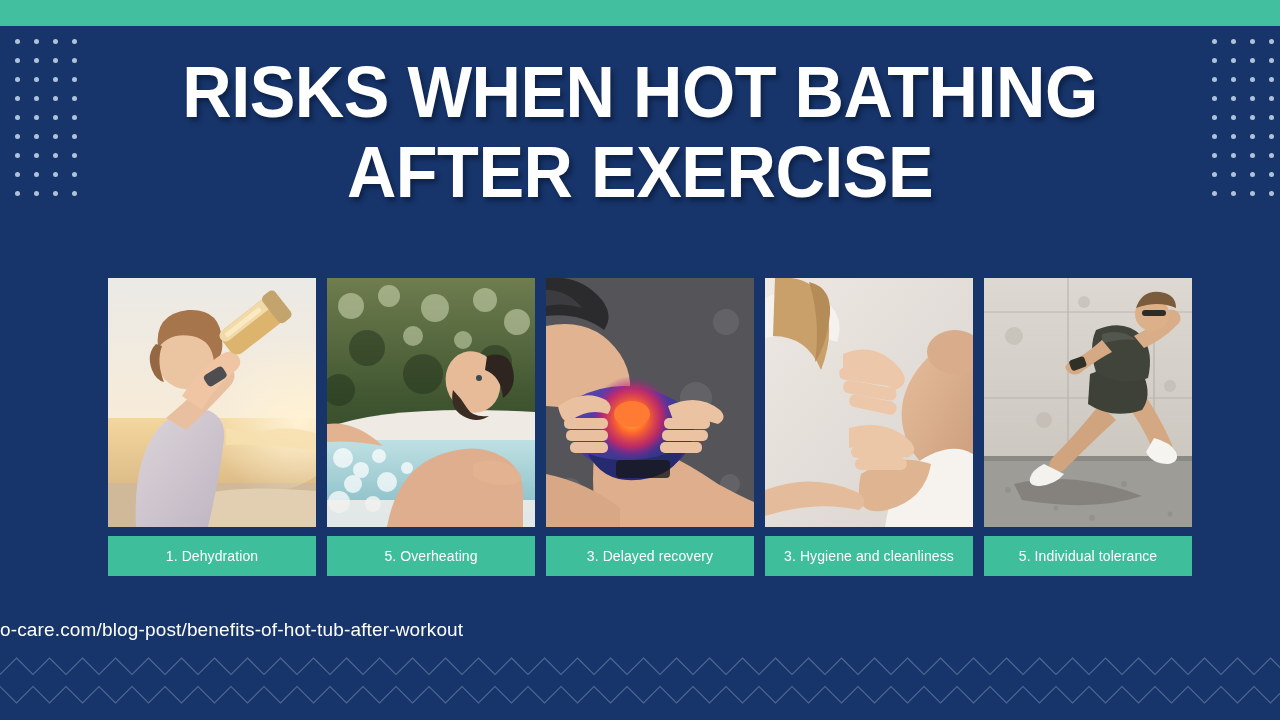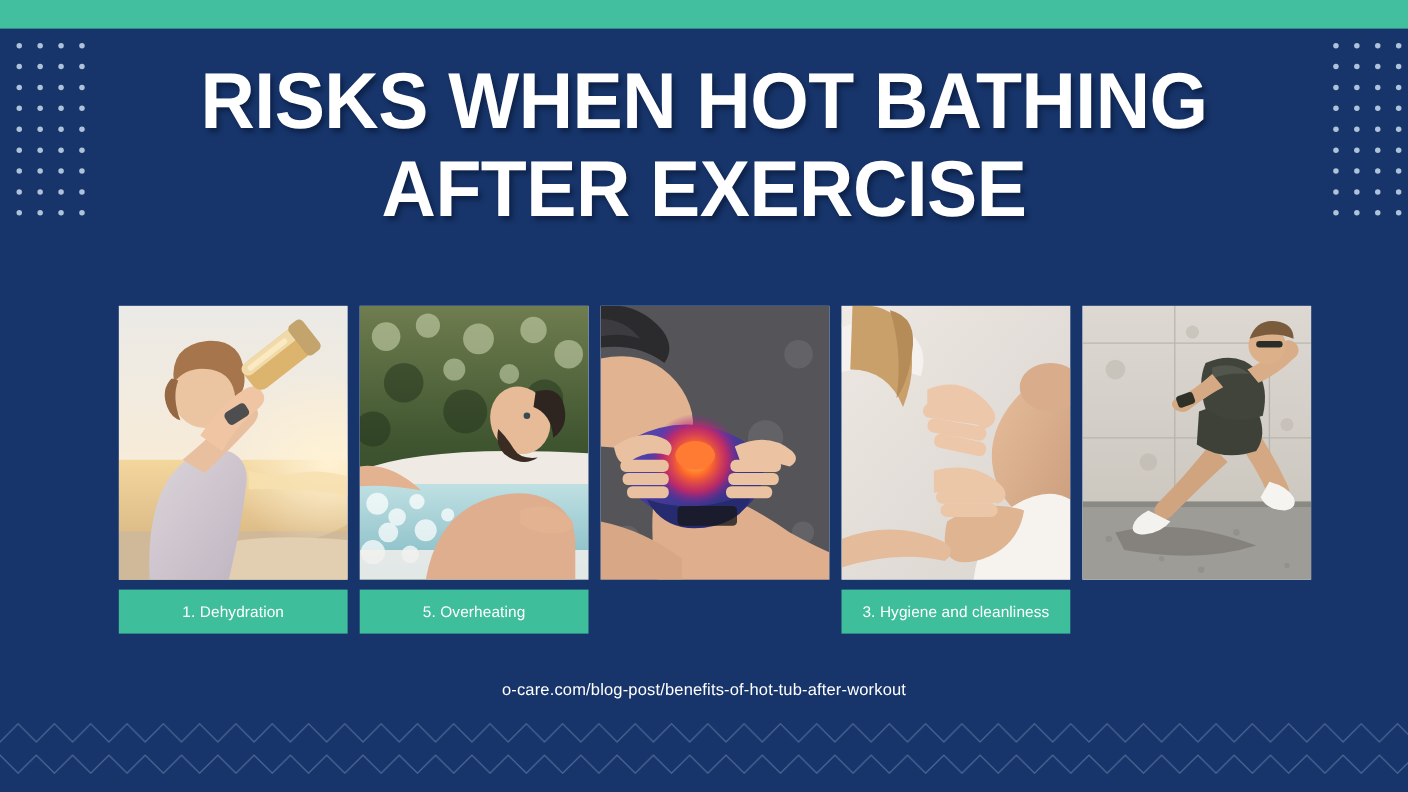--- a/index.html
+++ b/index.html
@@ -103,23 +103,23 @@
     overflow: hidden;
     letter-spacing: .1px;
   }
 
   
   .url {
     position: absolute;
     top: 619px;
     left: 0;
     width: 1280px;
-    text-align: center;
+    text-align: left;
     color: #ffffff;
-    font-size: 15px;
+    font-size: 19px;
     letter-spacing: .15px;
   }
 
   
   .diamond-band {
     position: absolute;
     left: 0;
     bottom: 0;
     width: 1280px;
     height: 78px;
@@ -380,20 +380,21 @@
           <path d="M122 128 q30 -14 52 4 q8 8 -2 14 q-22 -8 -42 4 z" fill="#ebc3a3"></path>
           <g fill="#ebc3a3">
             <rect x="118" y="140" width="46" height="11" rx="5"></rect>
             <rect x="116" y="152" width="46" height="11" rx="5"></rect>
             <rect x="114" y="164" width="42" height="11" rx="5"></rect>
           </g>
 
           <path d="M0 196 q40 8 74 34 l0 19 l-74 0 z" fill="#d8a786"></path>
         </svg>
       </div>
+      <div class="caption">3. Delayed recovery</div>
     </div>
 
     <div class="card">
       <div class="photo">
         <svg viewBox="0 0 208 249" xmlns="http://www.w3.org/2000/svg" role="img">
           <defs>
             <linearGradient id="bg4" x1="0" y1="0" x2="1" y2="1">
               <stop offset="0" stop-color="#ece7e2"></stop>
                 <stop offset="1" stop-color="#d9d2cc"></stop>
             </linearGradient>
@@ -489,20 +490,21 @@
 
           <path d="M118 62 q-18 16 -32 22 q-8 4 -2 10 q8 6 16 -2 q16 -12 28 -18 z" fill="#d4a983"></path>
           <path d="M150 58 q20 -10 30 -22 q6 -8 14 -2 q6 8 -2 14 q-14 14 -32 22 z" fill="#d8ad87"></path>
           <rect x="86" y="80" width="16" height="11" rx="3" fill="#2f3129" transform="rotate(-20 94 86)"></rect>
 
           <circle cx="168" cy="36" r="17" fill="#dcb189"></circle>
           <path d="M152 30 q6 -18 24 -16 q16 2 16 16 q-18 -8 -40 0 z" fill="#7a5c3c"></path>
           <rect x="158" y="32" width="24" height="6" rx="3" fill="#2b2d29"></rect>
         </svg>
       </div>
+      <div class="caption">5. Individual tolerance</div>
     </div>
 
   </div>
 
   <div class="url">o-care.com/blog-post/benefits-of-hot-tub-after-workout</div>
 
   <div class="diamond-band">
     <svg width="1280" height="78" viewBox="0 0 1280 78" xmlns="http://www.w3.org/2000/svg">
       <defs>
         <pattern id="dia" x="0" y="0" width="33" height="78" patternUnits="userSpaceOnUse">

